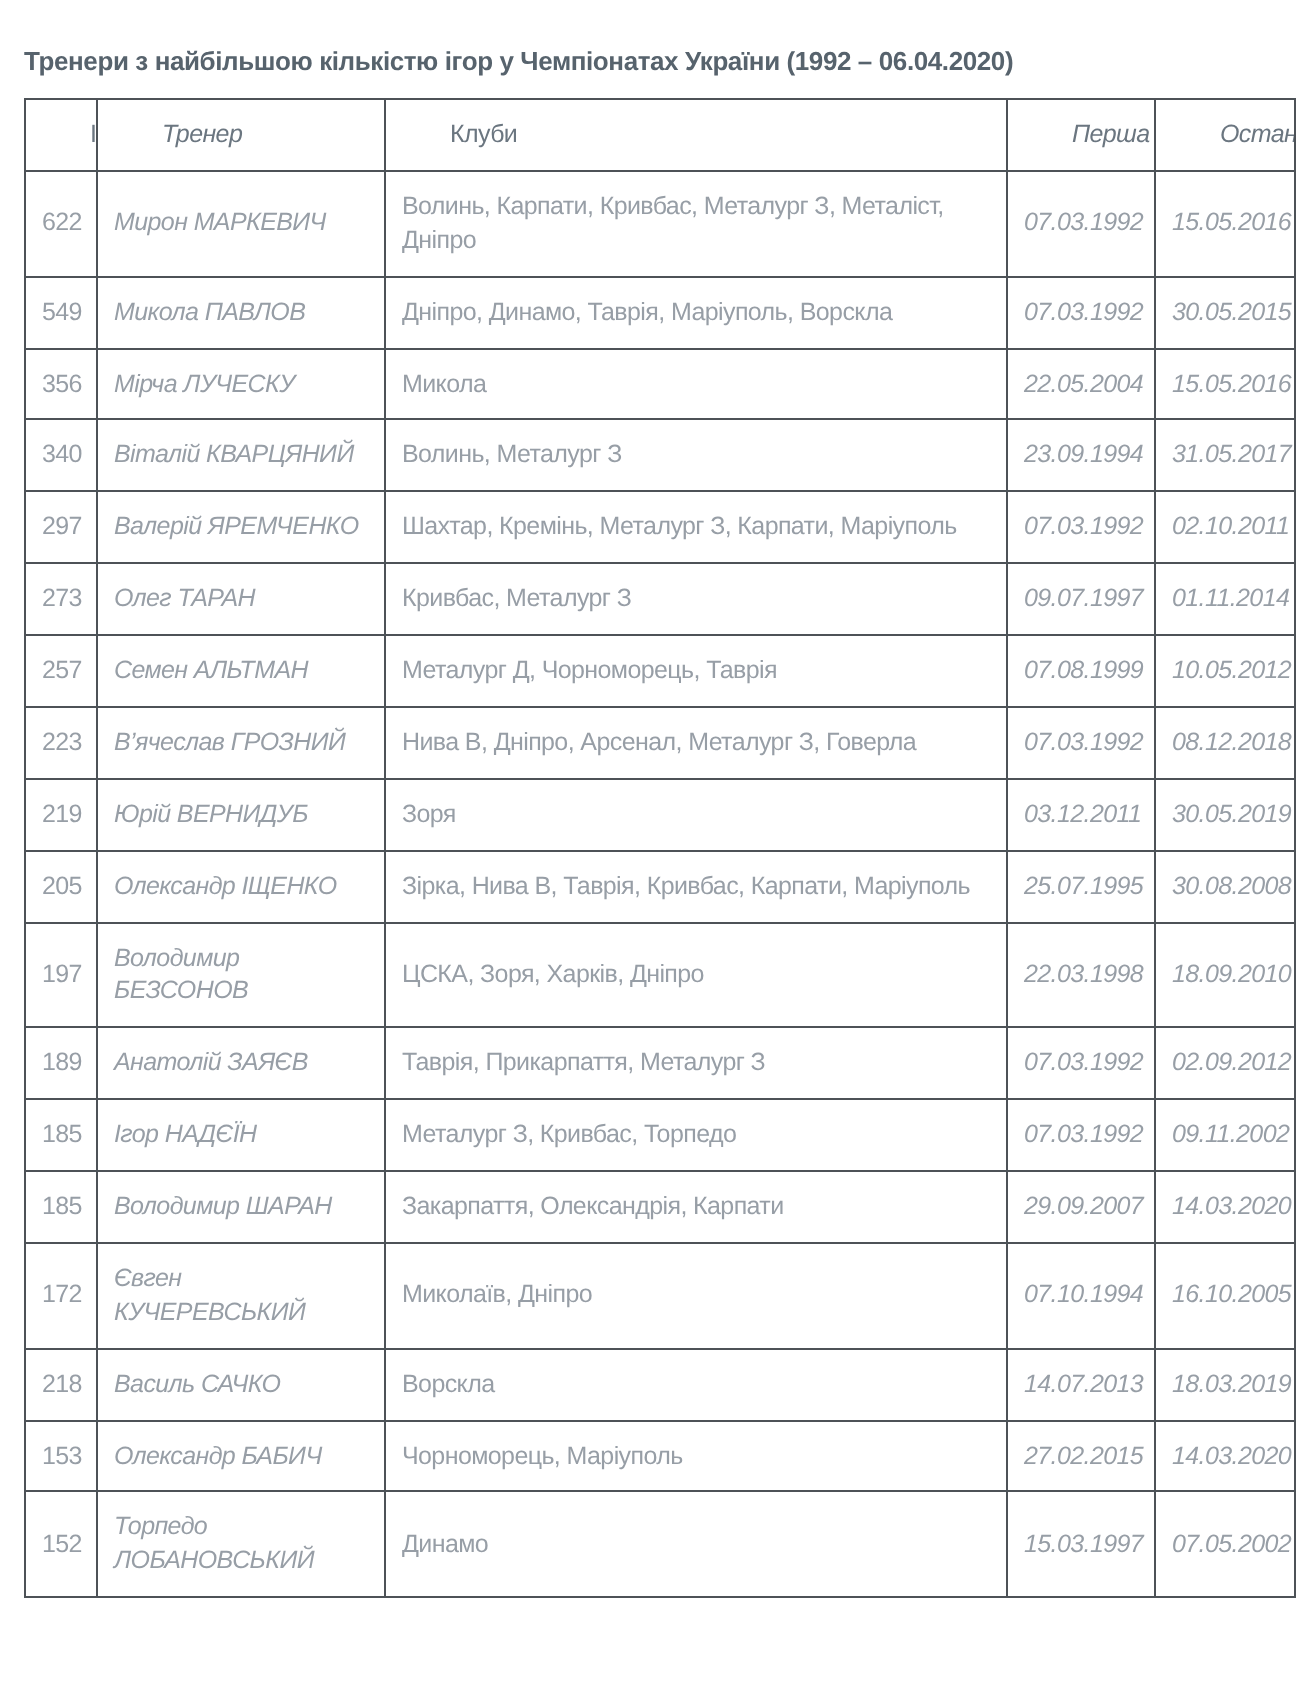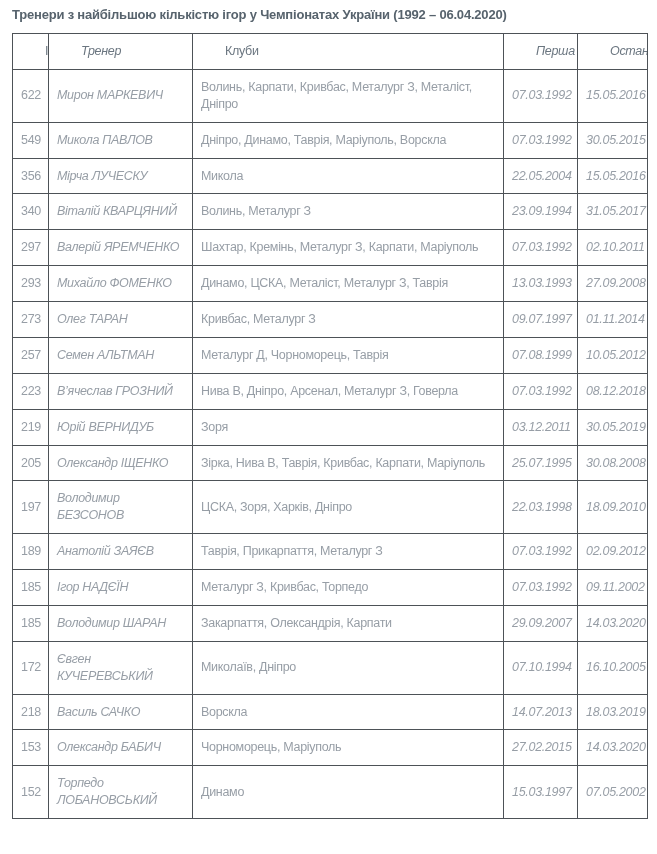--- a/index.html
+++ b/index.html
@@ -8,20 +8,21 @@
     background: #ffffff;
     width: 657px;
     height: 854px;
     overflow: hidden;
     font-family: "Liberation Sans", "DejaVu Sans", sans-serif;
   }
   .page {
     box-sizing: border-box;
     width: 547px;
     padding: 7px 10px 0 12px;
+    margin-top: 16px;
   }
   .page-title {
     font-size: 13px;
     font-weight: bold;
     color: #57636d;
     letter-spacing: -0.2px;
     margin: 0 0 11px 0;
   }
   table.coaches {
     table-layout: fixed;
@@ -106,27 +107,20 @@
           <td class="col-date-cell">31.05.2017</td>
         </tr>
         <tr>
           <td class="col-games-cell">297</td>
           <td class="col-coach-cell">Валерій ЯРЕМЧЕНКО</td>
           <td>Шахтар, Кремінь, Металург З, Карпати, Маріуполь</td>
           <td class="col-date-cell">07.03.1992</td>
           <td class="col-date-cell">02.10.2011</td>
         </tr>
         <tr>
-          <td class="col-games-cell">293</td>
-          <td class="col-coach-cell">Михайло ФОМЕНКО</td>
-          <td>Динамо, ЦСКА, Металіст, Металург З, Таврія</td>
-          <td class="col-date-cell">13.03.1993</td>
-          <td class="col-date-cell">27.09.2008</td>
-        </tr>
-        <tr>
           <td class="col-games-cell">273</td>
           <td class="col-coach-cell">Олег ТАРАН</td>
           <td>Кривбас, Металург З</td>
           <td class="col-date-cell">09.07.1997</td>
           <td class="col-date-cell">01.11.2014</td>
         </tr>
         <tr>
           <td class="col-games-cell">257</td>
           <td class="col-coach-cell">Семен АЛЬТМАН</td>
           <td>Металург Д, Чорноморець, Таврія</td>

